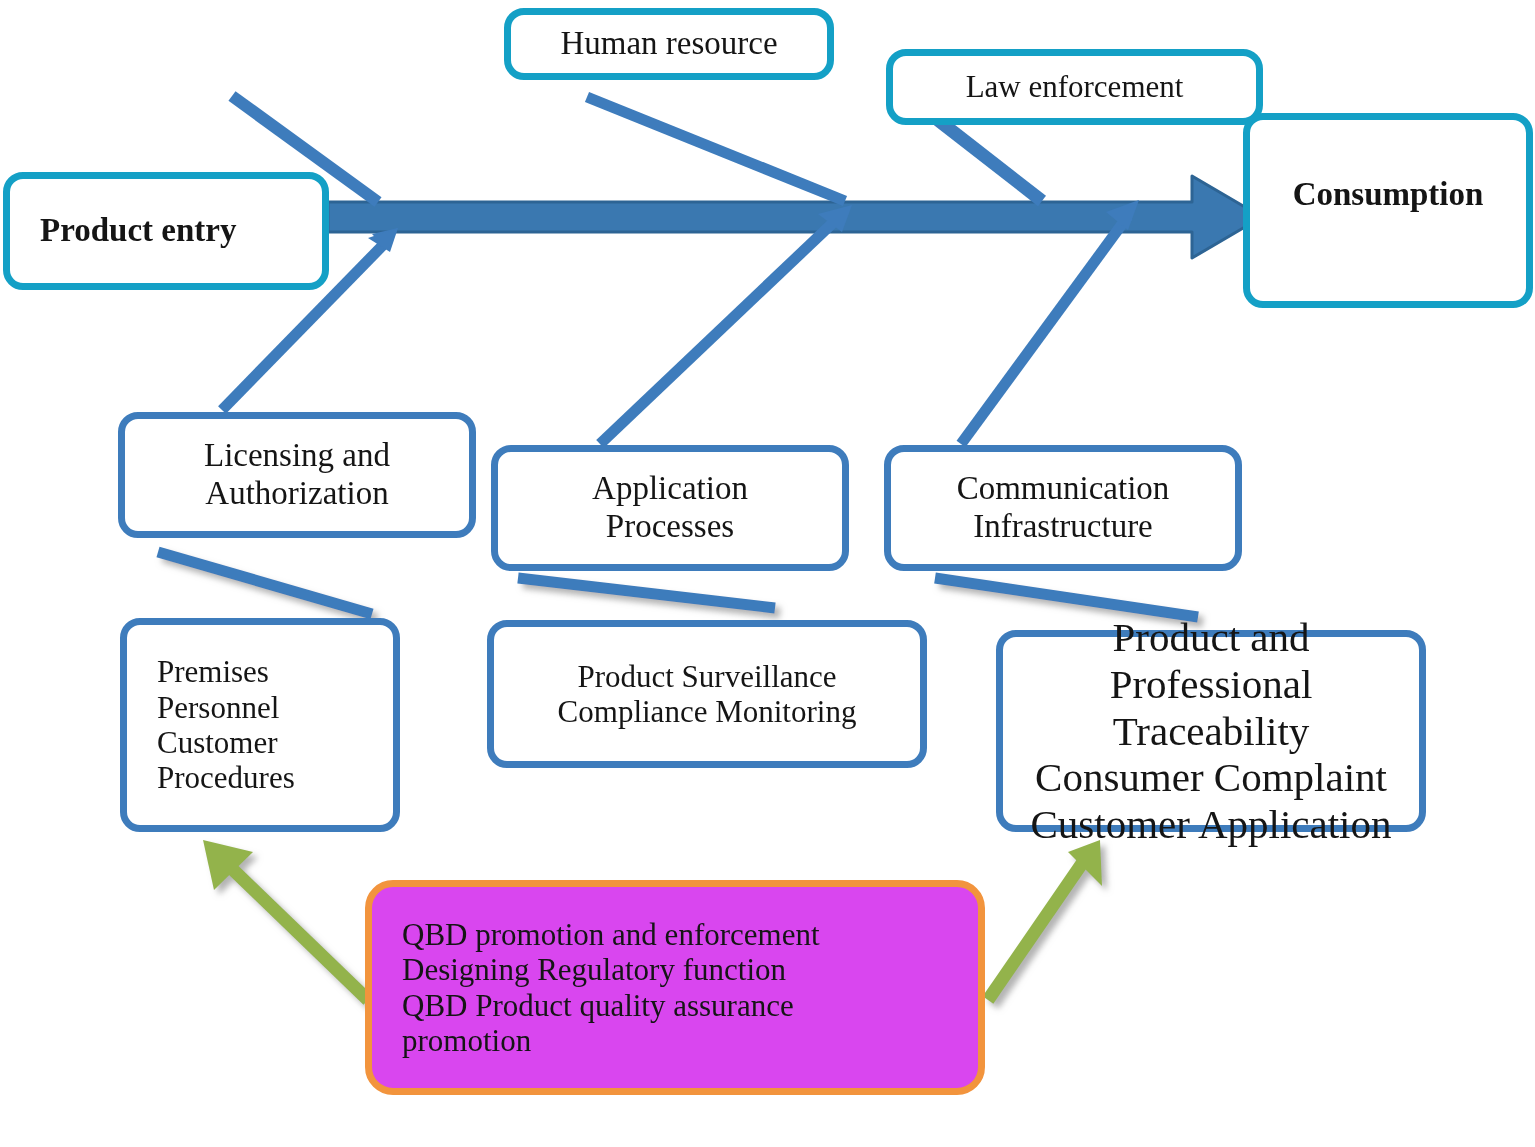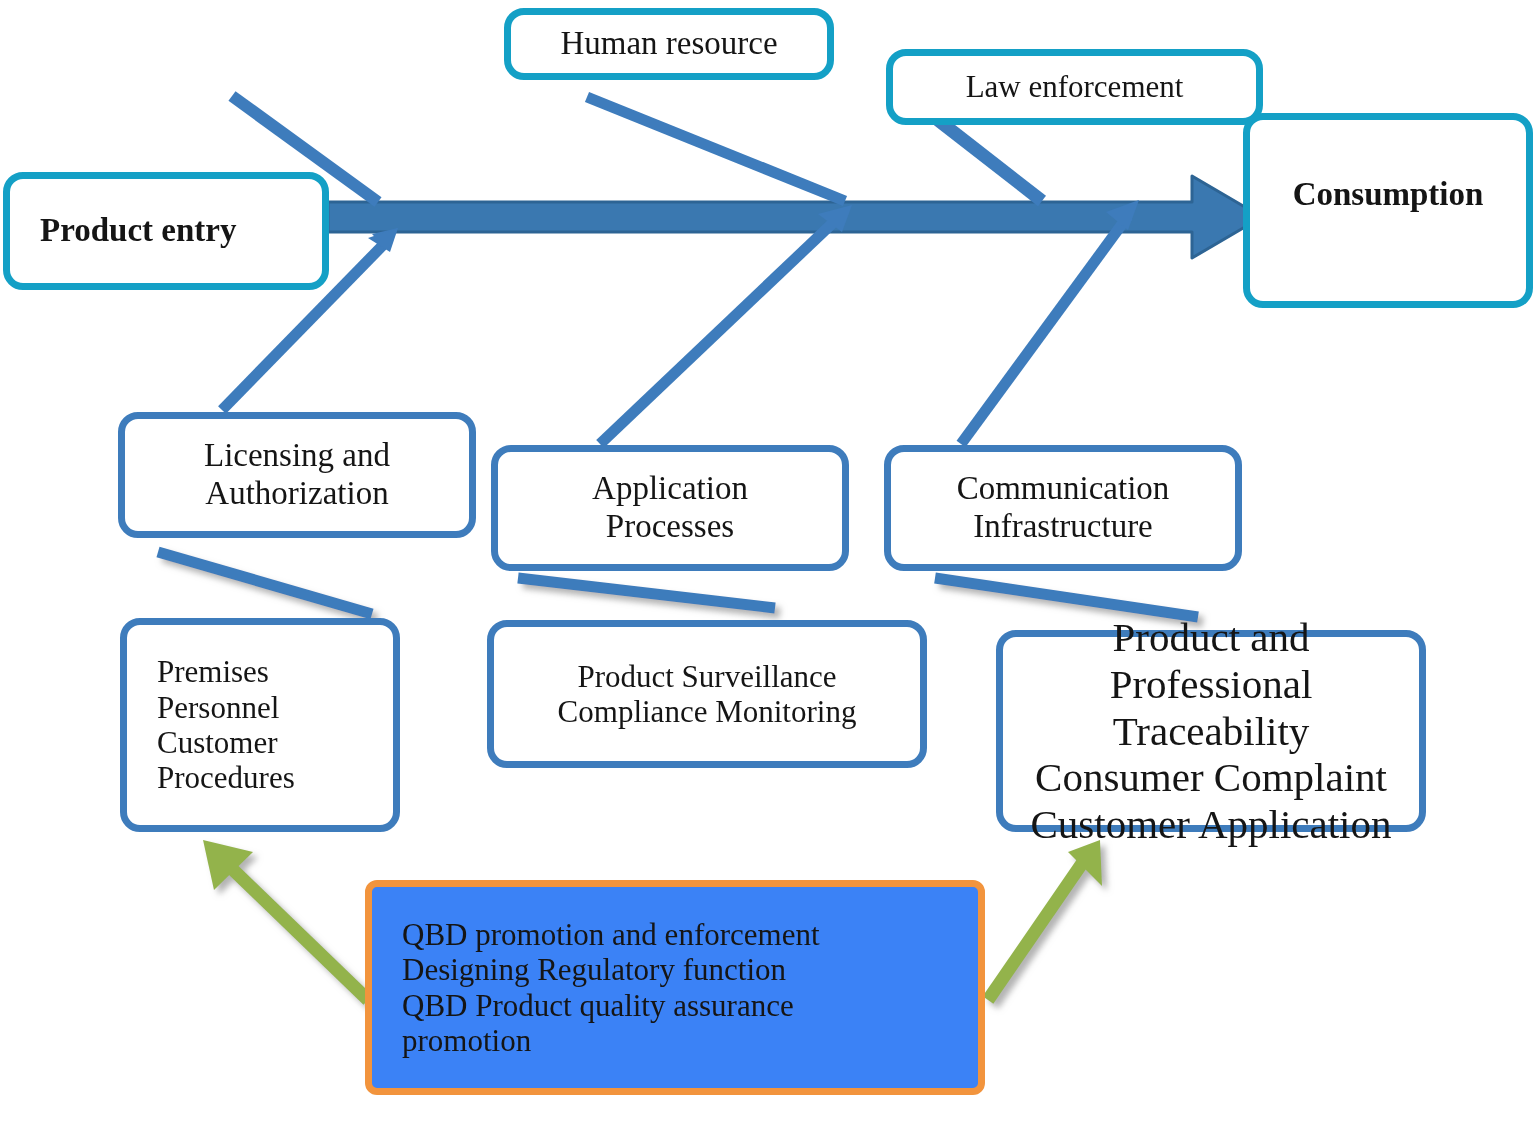--- a/index.html
+++ b/index.html
@@ -40,22 +40,22 @@
   .teal {
     border: 7px solid #14A0C6;
     border-radius: 20px;
   }
   .blue {
     border: 7px solid #3E7CBC;
     border-radius: 20px;
   }
   .orange {
     border: 7px solid #F2943D;
-    border-radius: 12px;
-    background: #3b82f6;
+    border-radius: 28px;
+    background: #d946ef;
   }
   .bold { font-weight: bold; }
   .lft { text-align: left; justify-content: flex-start; }
   .pad-l { padding-left: 30px; }
   .pad-lr { padding: 0 20px; }
 
   
   #n-legal        { left: 133px;  top: 11px;   width: 330px; height: 95px;  font-size: 33px; }
   #n-human        { left: 504px;  top: 8px;    width: 330px; height: 72px;  font-size: 33px; }
   #n-law          { left: 886px;  top: 49px;   width: 377px; height: 76px;  font-size: 31px; }

